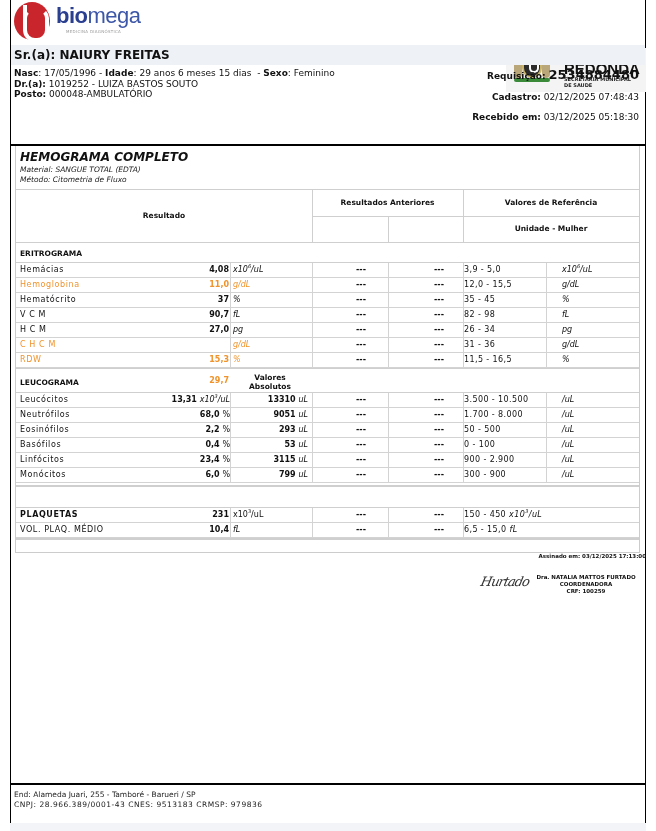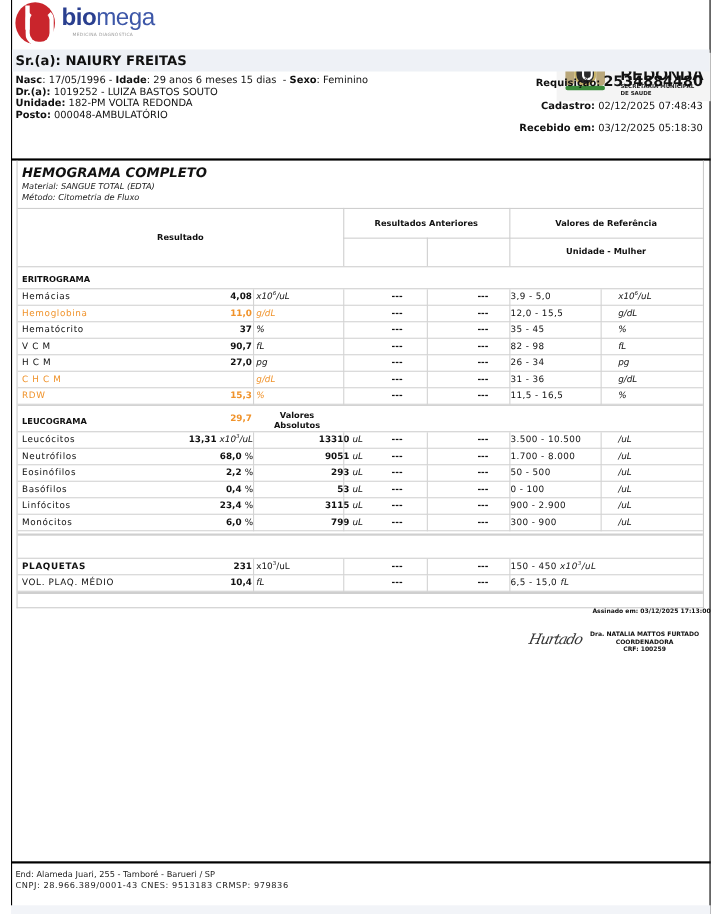--- a/index.html
+++ b/index.html
@@ -57,21 +57,21 @@
   .row .unit { left: 217px; font-style: italic; }
   .row .prev1 { left: 310px; width: 70px; text-align: center; font-weight: bold; }
   .row .prev2 { left: 386px; width: 74px; text-align: center; font-weight: bold; }
   .row .ref { left: 448px; width: 100px; text-align: left; letter-spacing: 0.4px; }
   .row .refu { left: 546px; font-style: italic; }
   .row .vbar { position: absolute; top: 0; width: 1px; height: 15px; background: #d3d3d3; }
   .row.orange { color: #f0932b; }
   .row.orange .prev1, .row.orange .prev2, .row.orange .ref, .row.orange .refu { color: #111; }
 
   .row.leuco .val { right: 409px; }
-  .row.leuco .abs { right: 309px; text-align: right; }
+  .row.leuco .abs { right: 331px; text-align: right; }
   .row.leuco .abs b { font-weight: bold; }
   .row.leuco .abs i { font-style: italic; }
   .row.leuco .pct { font-weight: normal; }
   .row.plaq .ref { left: 448px; width: 176px; }
 
   sup { font-size: 5px; vertical-align: super; line-height: 0; }
 
   .signed { position: absolute; right: 10px; top: 553px; font-size: 5.5px; font-weight: bold; }
   .signature { position: absolute; left: 481px; top: 574px; font-family: "DejaVu Serif", serif; font-style: italic; font-size: 13px; color: #333; transform: skewX(-12deg); letter-spacing: -1px; }
   .signer { position: absolute; left: 528px; top: 574px; width: 116px; text-align: center; font-size: 5.5px; font-weight: bold; line-height: 7px; }
@@ -112,21 +112,20 @@
 </div>
 
 <div class="patient-band"></div>
 <div class="patient-name"><span>Sr.(a):</span> <span>NAIURY FREITAS</span></div>
 
 <div class="patient-info">
   <div>
     <b>Nasc</b>: <span>17/05/1996</span> - <b>Idade</b>: <span>29 anos 6 meses 15 dias</span> &nbsp;- <b>Sexo</b>: <span>Feminino</span>
   </div>
   <div><b>Dr.(a):</b> <span>1019252 - LUIZA BASTOS SOUTO</span></div>
-  <div><b>Unidade:</b> <span>182-PM VOLTA REDONDA</span></div>
   <div><b>Posto:</b> <span>000048-AMBULATÓRIO</span></div>
 </div>
 
 <div class="req" style="top:67px;"><b>Requisição:</b> <span class="req-num">2534884480</span></div>
 <div class="req" style="top:92px;"><b>Cadastro:</b> <span>02/12/2025 07:48:43</span></div>
 <div class="req" style="top:112px;"><b>Recebido em:</b> <span>03/12/2025 05:18:30</span></div>
 
 <div class="hr-top"></div>
 
 <div class="exam-box"></div>

